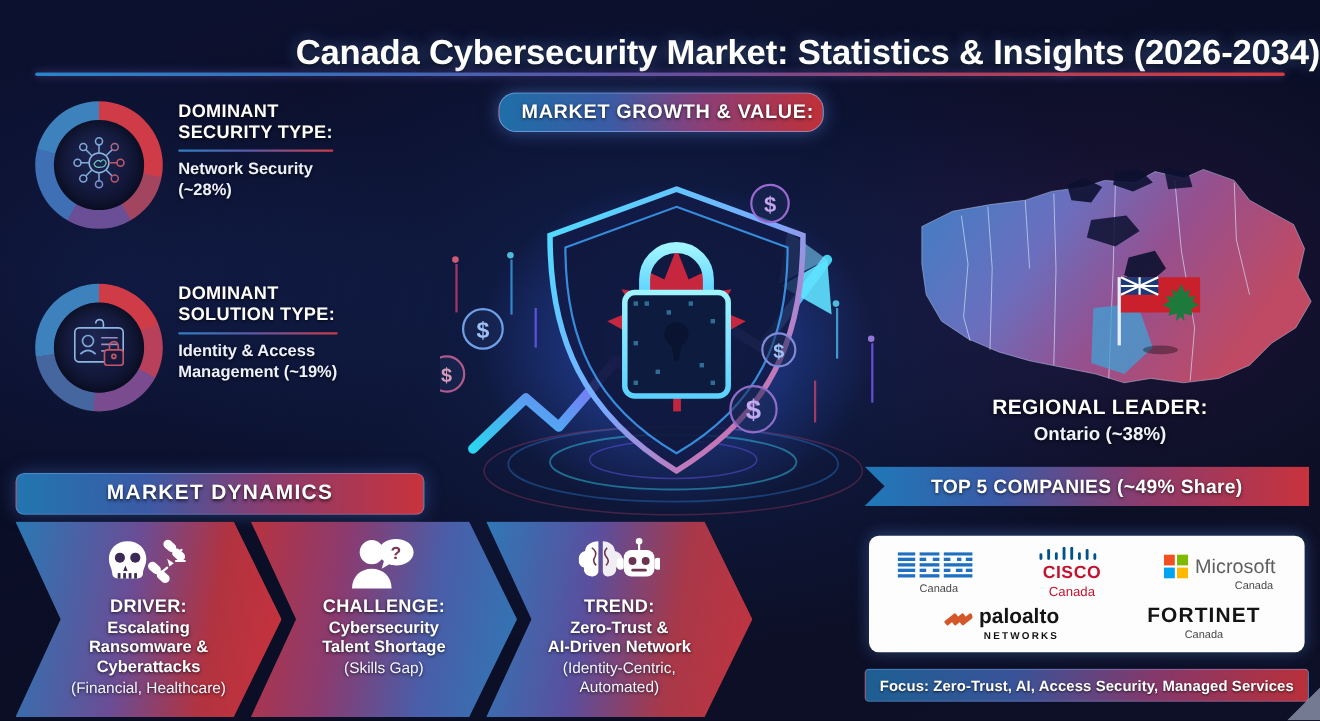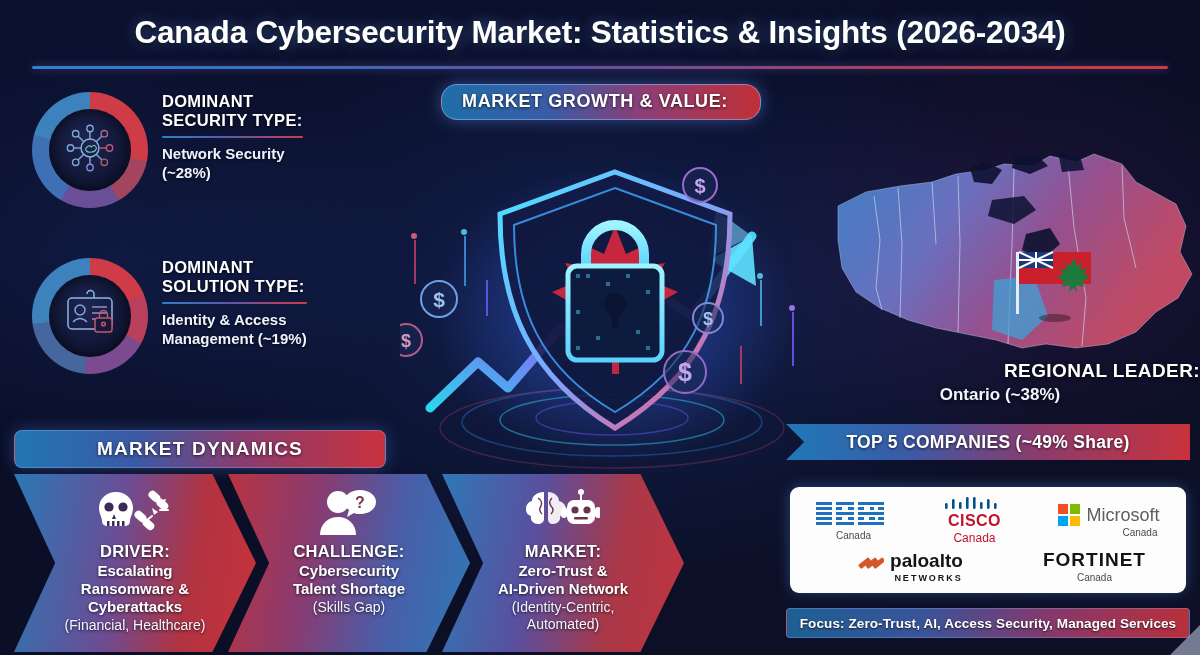--- a/index.html
+++ b/index.html
@@ -12,21 +12,21 @@
   #stage {
     position: relative; width: 1200px; height: 655px;
     background:
       radial-gradient(ellipse 680px 420px at 600px 300px, rgba(30,60,140,0.40) 0%, rgba(12,20,55,0.0) 70%),
       radial-gradient(ellipse 420px 300px at 1010px 250px, rgba(70,30,90,0.35) 0%, rgba(12,20,55,0) 72%),
       radial-gradient(ellipse 400px 300px at 120px 260px, rgba(25,45,110,0.35) 0%, rgba(12,20,55,0) 72%),
       linear-gradient(160deg, #0c1130 0%, #0a0e26 45%, #0d1026 100%);
     overflow: hidden;
   }
   
-  #title-bar { position: absolute; top: 14px; left: 0; width: 1200px; text-align: center; }
+  #title-bar { position: absolute; top: 29px; left: 0; width: 1200px; text-align: right; }
   #title-text {
     font-size: 31.5px; font-weight: bold; color: #ffffff; letter-spacing: -0.2px;
     text-shadow: 0 0 14px rgba(120,170,255,0.45), 0 2px 4px rgba(0,0,0,0.8);
   }
   #title-rule {
     position: absolute; top: 66px; left: 32px; width: 1136px; height: 3px; border-radius: 2px;
     background: linear-gradient(90deg, #2a85c9 0%, #4166b5 30%, #6a4f9e 52%, #a8415c 75%, #d23b40 100%);
     box-shadow: 0 0 8px rgba(120,90,180,0.6);
   }
   
@@ -50,42 +50,41 @@
     height: 2px; margin: 6px 0 7px 0; border-radius: 2px;
     background: linear-gradient(90deg, #2f7fc4 0%, #5a5aa8 45%, #cf3b46 100%);
   }
   .stat-sub {
     font-size: 15px; font-weight: bold; color: #eef2ff; line-height: 1.25;
     text-shadow: 0 1px 3px rgba(0,0,0,0.8);
   }
   
   #growth-wrap { position: absolute; left: 366px; top: 84px; width: 470px; text-align: center; }
   #growth-pill {
-    display: inline-block; padding: 6px 32px 7px 20px; border-radius: 16px;
+    display: inline-block; padding: 6px 8px 7px 20px; border-radius: 16px;
     background: linear-gradient(90deg, #1f6ea8 0%, #3a5ba5 34%, #8a3f78 62%, #c03038 100%);
     border: 1px solid rgba(150,190,255,0.55);
     box-shadow: 0 0 16px rgba(90,130,220,0.5);
     font-size: 18px; font-weight: bold; color: #fff; letter-spacing: 0.6px;
     text-shadow: 0 1px 3px rgba(0,0,0,0.7);
   }
   #growth-line {
     margin-top: 9px; font-size: 19.5px; font-weight: bold; color: #ffffff; letter-spacing: 0.1px;
     text-shadow: 0 0 12px rgba(110,160,255,0.4), 0 2px 4px rgba(0,0,0,0.85);
   }
   
   #hero { position: absolute; left: 400px; top: 140px; width: 440px; height: 330px; }
   
   #map-art { position: absolute; left: 836px; top: 148px; width: 360px; height: 218px; }
   #regional {
     position: absolute; left: 800px; top: 360px; width: 400px; text-align: center;
   }
   #regional-head {
     font-size: 19px; font-weight: bold; color: #fff; letter-spacing: 0.4px;
     text-shadow: 0 1px 4px rgba(0,0,0,0.9);
-    text-align: right;
   }
   #regional-sub {
     margin-top: 3px; font-size: 17px; font-weight: bold; color: #f0f4ff;
     text-shadow: 0 1px 4px rgba(0,0,0,0.9);
   }
   
   #dyn-banner {
     position: absolute; left: 14px; top: 430px; width: 372px; height: 38px;
     border-radius: 8px;
     background: linear-gradient(90deg, #2176b0 0%, #3b5aa6 32%, #8b3c6e 62%, #c8323c 100%);
@@ -463,21 +462,21 @@
             <circle cx="17" cy="-8" r="3"></circle>
           <rect x="3" y="0" width="28" height="24" rx="7"></rect>
           <rect x="-3" y="7" width="6" height="11" rx="3"></rect>
             <rect x="31" y="7" width="6" height="11" rx="3"></rect>
           <circle cx="11" cy="10" r="3.6" fill="#6b3350"></circle>
             <circle cx="23" cy="10" r="3.6" fill="#6b3350"></circle>
           <rect x="10" y="17" width="14" height="2.6" rx="1.3" fill="#6b3350"></rect>
         </g>
       </svg>
     </div>
-    <div class="chev-title">MARKET:</div>
+    <div class="chev-title">TREND:</div>
     <div class="chev-body">
       <div>Zero-Trust &amp;</div>
       <div>AI-Driven Network</div>
     </div>
     <div class="chev-note">
       <div>(Identity-Centric,</div>
       <div>Automated)</div>
     </div>
   </div>
 

